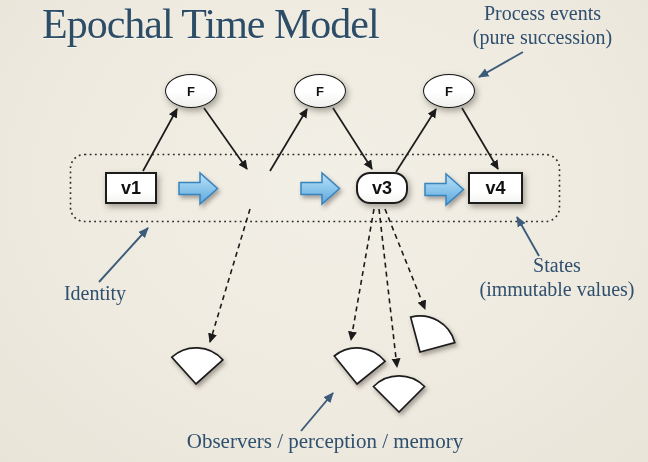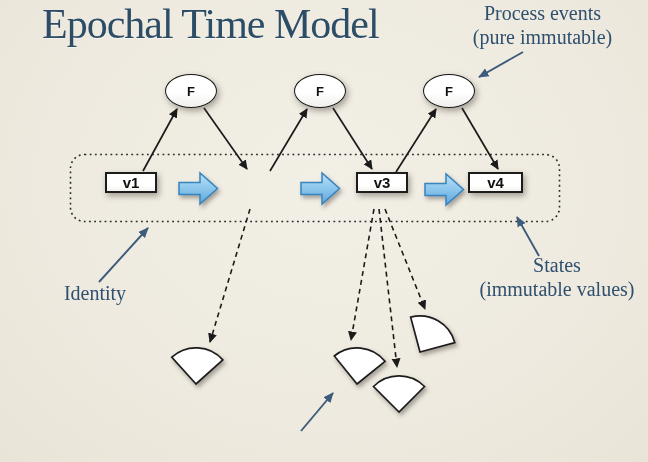--- a/index.html
+++ b/index.html
@@ -26,49 +26,52 @@
   svg.layer{position:absolute;left:0;top:0;}
   .fnode{
     position:absolute;width:52px;height:34px;border:1.5px solid #151515;border-radius:50%;
     background:linear-gradient(180deg,#ffffff 55%,#efefec 100%);
     box-shadow:2px 3px 6px rgba(70,62,50,0.45);
     display:flex;align-items:center;justify-content:center;
     font-family:"Liberation Sans", sans-serif;font-weight:bold;font-size:13px;color:#111;
     box-sizing:border-box;
   }
   .vbox{
-    position:absolute;width:52px;height:21px;border:2px solid #1c1c1c;
+    position:absolute;width:52px;height:32px;border:2px solid #1c1c1c;
     background:linear-gradient(180deg,#ffffff 65%,#f4f4f1 100%);
     box-shadow:2px 3px 6px rgba(70,62,50,0.45);
     display:flex;align-items:center;justify-content:center;
-    font-family:"Liberation Sans", sans-serif;font-weight:bold;font-size:15px;color:#111;
+    font-family:"Liberation Sans", sans-serif;font-weight:bold;font-size:18px;color:#111;
     box-sizing:border-box;
   }
 </style>
 </head>
 <body>
 
 <div class="canvas">
 
   <div class="title">Epochal Time Model</div>
 
   <div class="note note-process">
     <span>Process events</span>
-    <span>(pure immutable)</span>
+    <span>(pure succession)</span>
   </div>
 
   <div class="note note-identity">
     <span>Identity</span>
   </div>
 
   <div class="note note-states">
     <span>States</span>
     <span>(immutable values)</span>
   </div>
 
+  <div class="note note-observers">
+    <span>Observers / perception / memory</span>
+  </div>
 
   <svg class="layer" width="648" height="462" viewBox="0 0 648 462">
     <defs>
       <marker id="headBlack" markerUnits="userSpaceOnUse" markerWidth="11" markerHeight="10" refX="8.5" refY="4.5" orient="auto">
         <path d="M0 0 L9.5 4.5 L0 9 Z" fill="#1b1b1b"></path>
       </marker>
       <marker id="headSlate" markerUnits="userSpaceOnUse" markerWidth="12" markerHeight="11" refX="9.5" refY="5" orient="auto">
         <path d="M0 0.5 L10.5 5 L0 9.5 Z" fill="#3d5b7a"></path>
       </marker>
       <linearGradient id="blueGrad" x1="0" y1="0" x2="0" y2="1">
@@ -126,20 +129,20 @@
   <div class="fnode" style="left:294px;top:74px;">
     <span>F</span>
   </div>
   <div class="fnode" style="left:423px;top:74px;">
     <span>F</span>
   </div>
 
   <div class="vbox" style="left:105px;top:172px;">
     <span>v1</span>
   </div>
-  <div class="vbox" style="left:356px;top:172px;">
+  <div class="vbox" style="left:356px;top:172px;border-radius:14px;">
     <span>v3</span>
   </div>
   <div class="vbox" style="left:468px;top:172px;width:55px;">
     <span>v4</span>
   </div>
 
 </div>
 
 </body></html>

